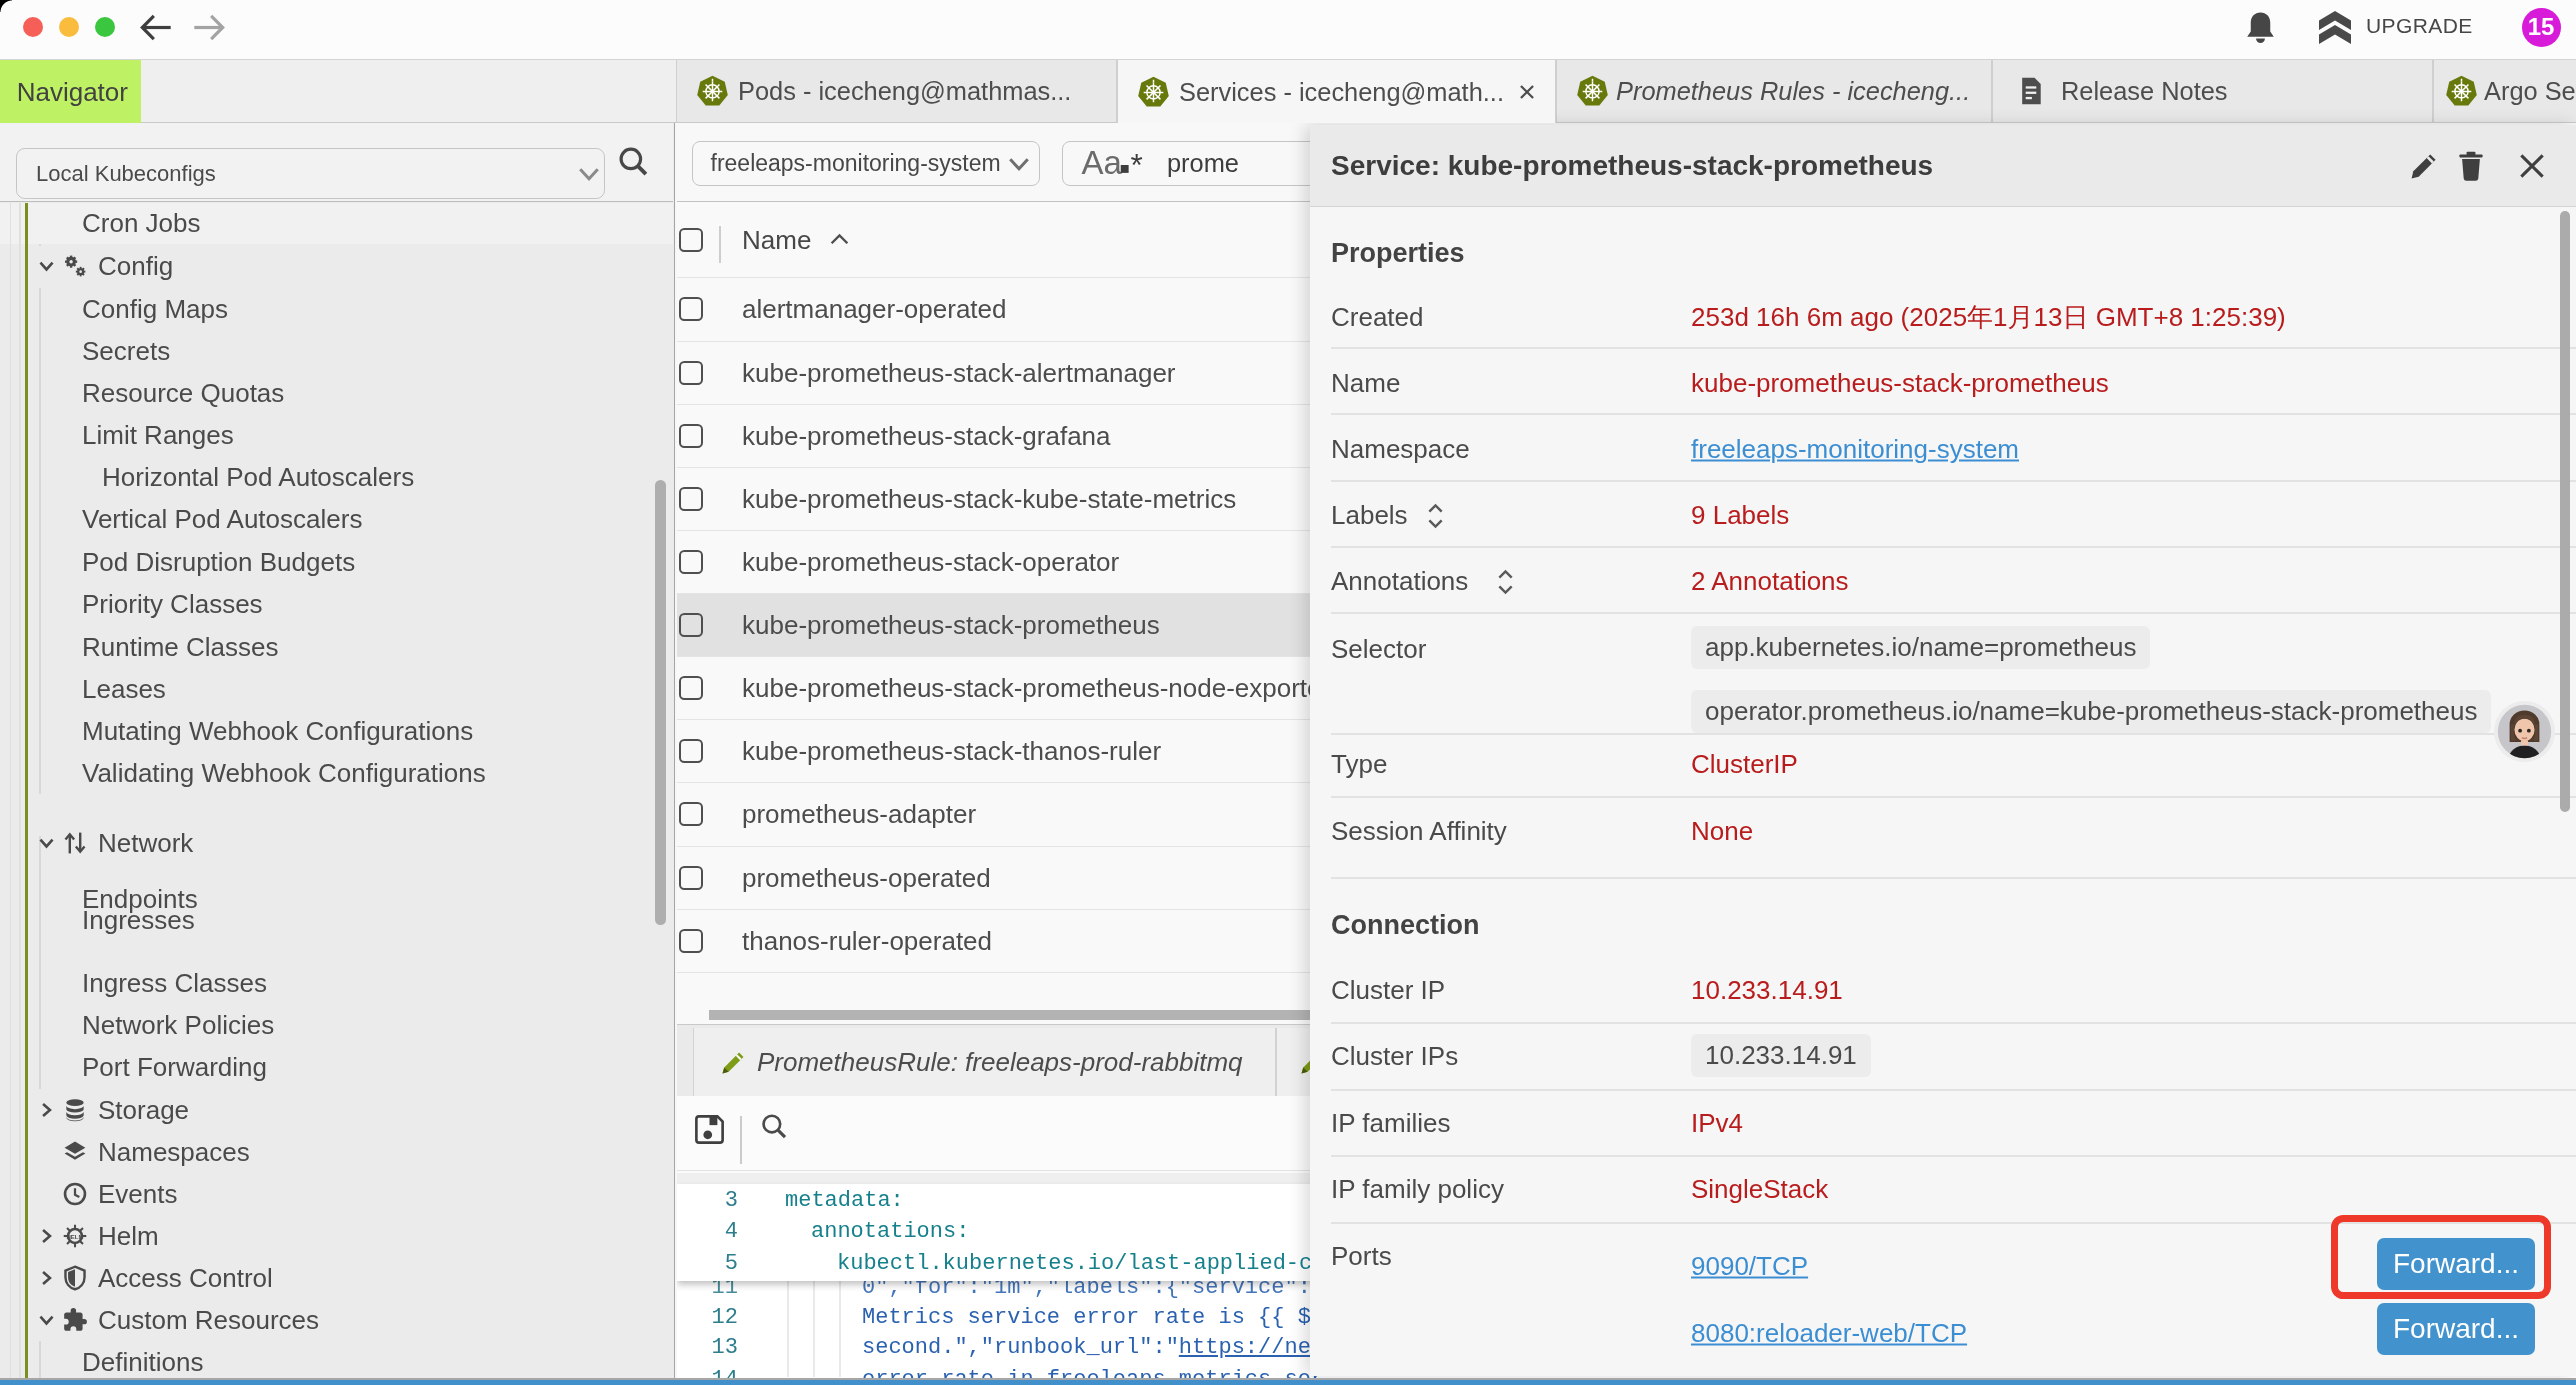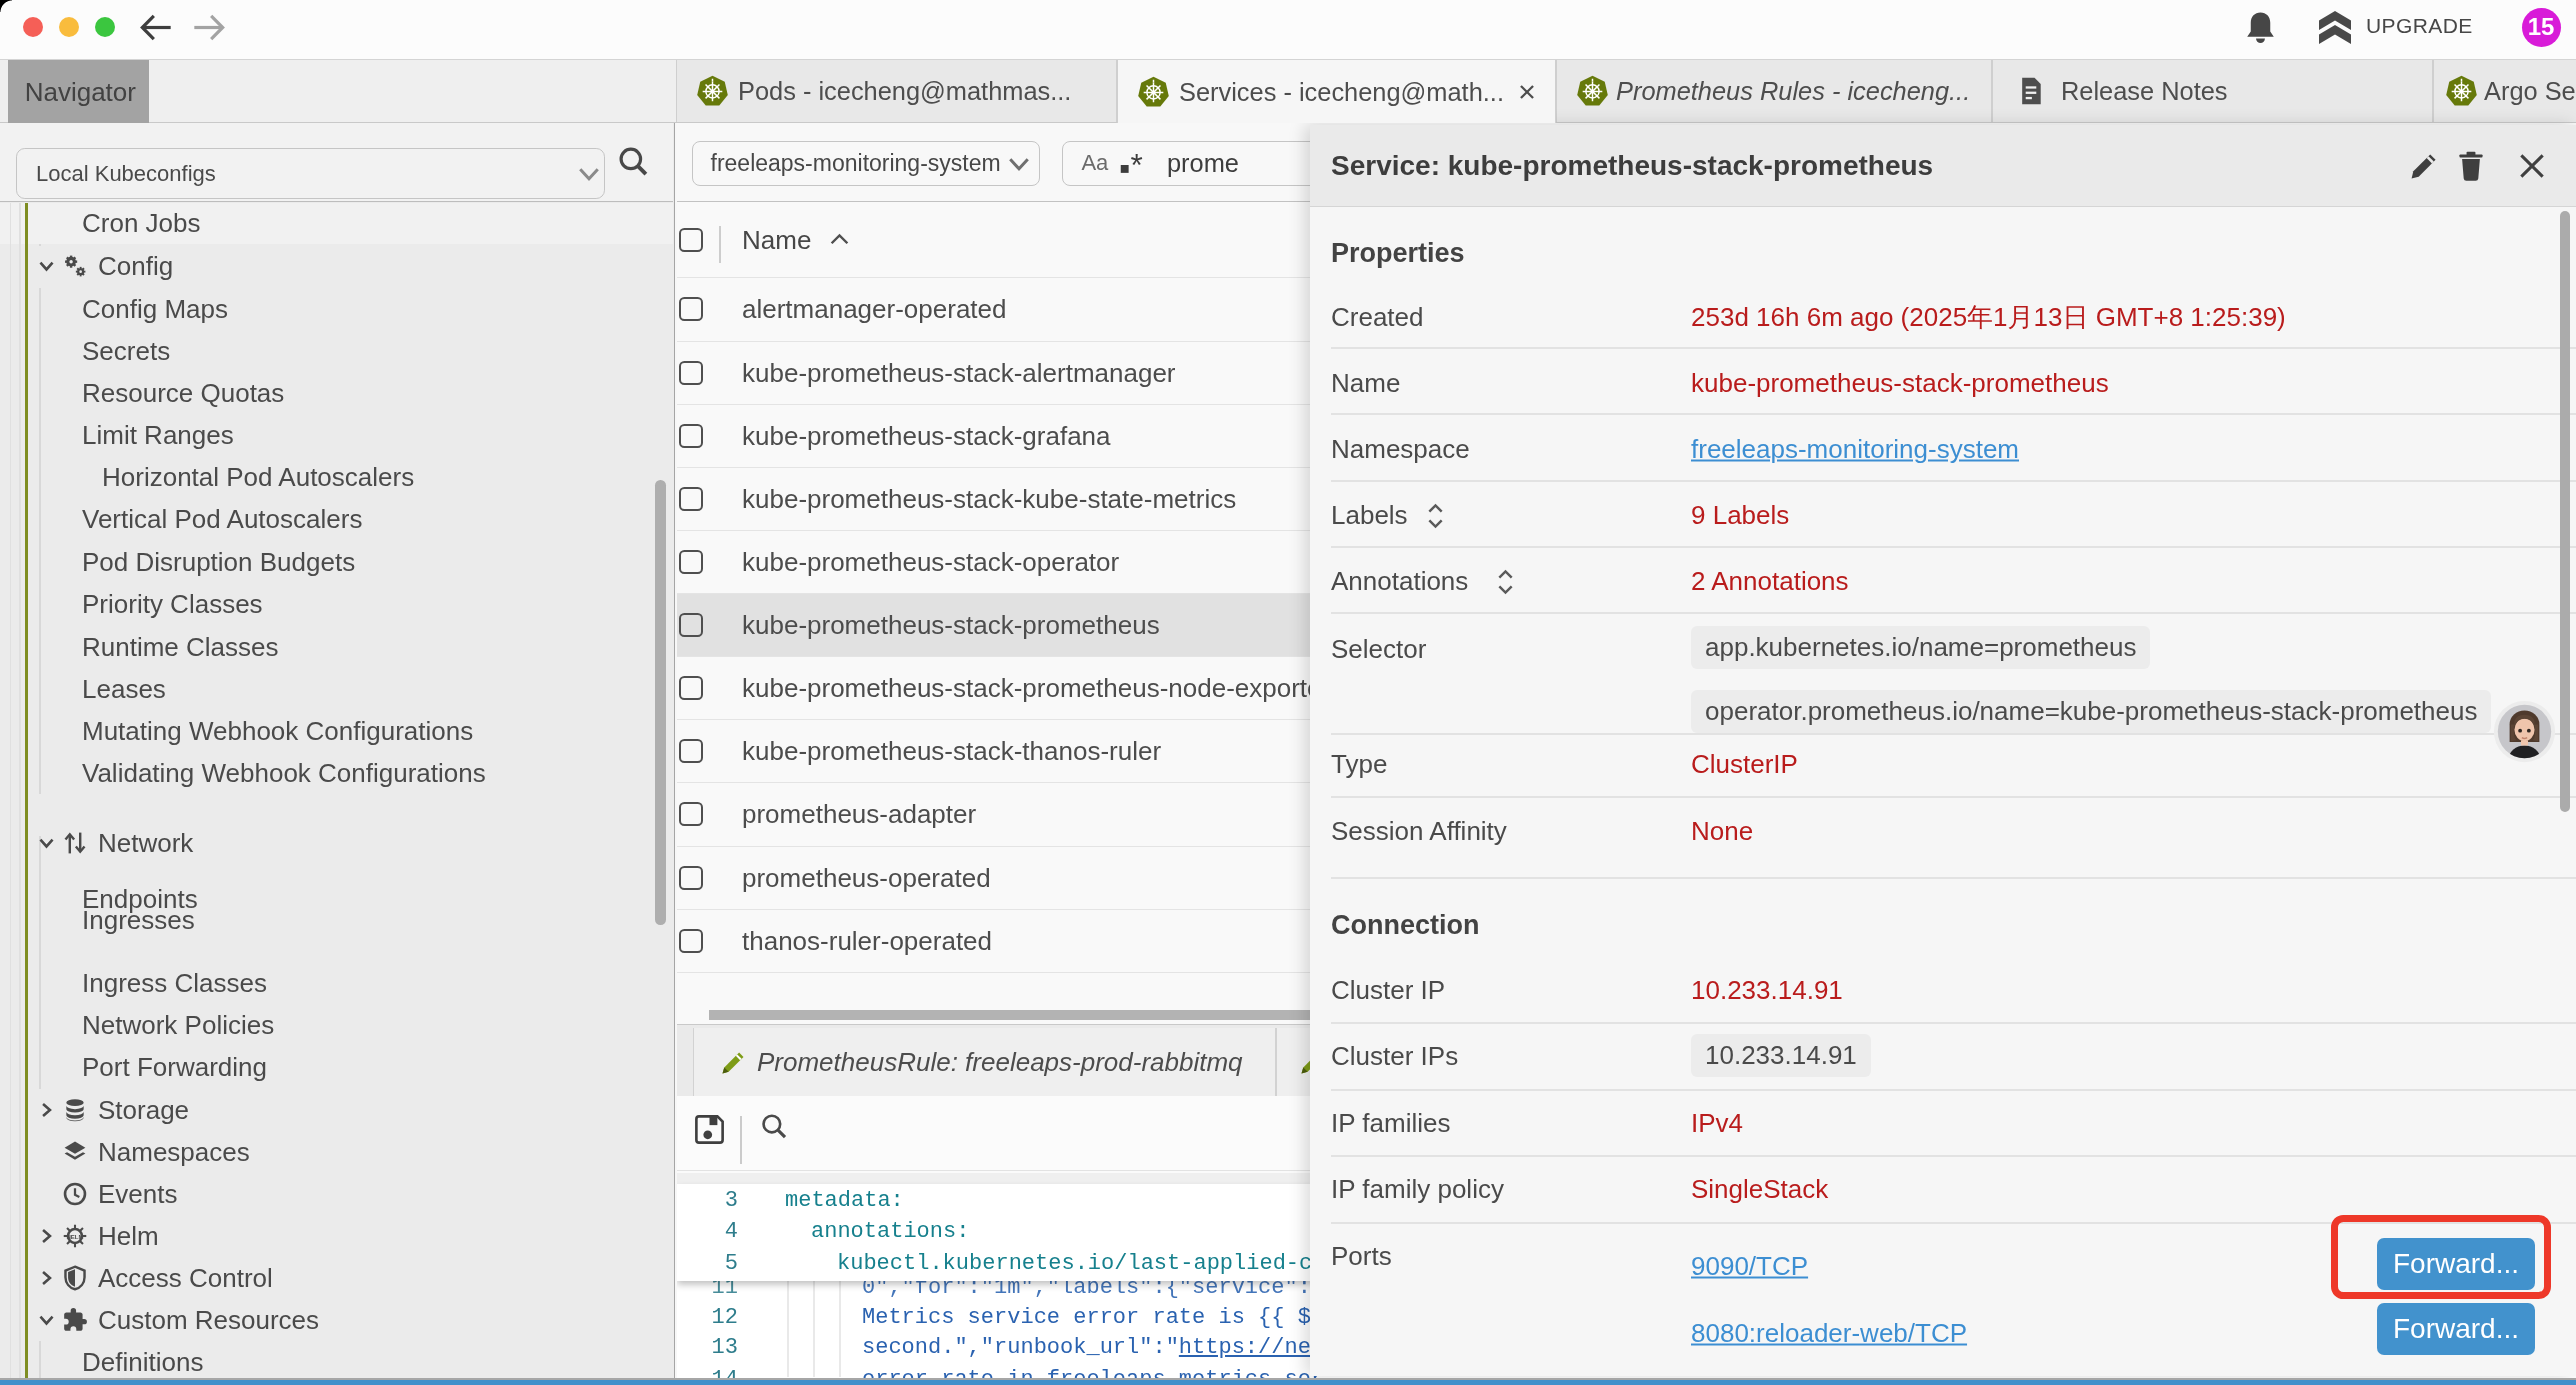--- a/index.html
+++ b/index.html
@@ -9,21 +9,21 @@
 
 
 #topbar { position:absolute; left:0; top:0; width:2576px; height:60px; background:#fcfcfc; border-bottom:1.8px solid #d4d4d4; }
 .tl { position:absolute; top:16.7px; width:20px; height:20px; border-radius:50%; }
 #tl-r { left:23px; background:#f55f57; }
 #tl-y { left:59px; background:#f9bc3d; }
 #tl-g { left:95px; background:#3bc63f; }
 
 
 #tabstrip { position:absolute; left:0; top:60px; width:2576px; height:63px; background:#efefef; border-bottom:0.9px solid #c9c9c9; }
-#navtab { position:absolute; left:8px; top:0; width:141px; height:63px; background:#a3a3a3;padding-left:12px; }
+#navtab { position:absolute; left:0; top:0; width:141px; height:63px; background:#bef264;padding-left:12px; }
 #navtab span { position:absolute; left:16.7px; top:50%; transform:translateY(-50%); font-size:26px; color:#424242; }
 .tab { position:absolute; top:0; height:62px; background:#e8e8e8; border-left:0.9px solid #cfcfcf; border-right:0.9px solid #cfcfcf; }
 .tab .ttl { position:absolute; top:50%; transform:translateY(-50%); font-size:25.4px; color:#4d4d4d; white-space:nowrap; }
 .tab.active { background:#f6f6f6; height:63px; }
 .kicon { position:absolute; top:50%; transform:translateY(-50%); }
 
 
 #sidebar { position:absolute; left:0; top:123px; width:675px; height:1263px; background:#ebebeb; border-right:1.8px solid #a5a5a5; }
 #sidehead { position:absolute; left:0; top:0; width:673px; height:79px; background:#f2f2f2; border-bottom:1.8px solid #bdbdbd; }
 #sideselect { position:absolute; left:16px; top:25.4px; width:589px; height:51px; border:1.8px solid #c5c5c5; border-radius:8.8px; }
@@ -35,21 +35,21 @@
 .trow.parent .txt { left:98px; }
 .ticon { position:absolute; left:62px; top:50%; transform:translateY(-50%); }
 .tchev { position:absolute; left:37px; top:50%; transform:translateY(-50%); }
 
 
 #maintoolbar { position:absolute; left:677px; top:123px; width:1899px; height:79px; background:#f8f8f8; border-bottom:1.8px solid #c2c2c2; }
 .fbox { position:absolute; top:17.5px; height:45px; border:1.8px solid #c5c5c5; border-radius:8px; }
 #nsselect { left:15px; width:348px; }
 #nsselect span { position:absolute; left:17.5px; top:50%; transform:translateY(-50%); font-size:23px; white-space:nowrap; color:#474747; }
 #searchbox { left:385px; width:947px; }
-#searchbox .aa { position:absolute; left:18.4px; top:50%; transform:translateY(-50%); font-size:22px; color:#6b6b6b; }
+#searchbox .aa { position:absolute; left:18.4px; top:50%; transform:translateY(-50%); font-size:33px; color:#6b6b6b; }
 #searchbox .q { position:absolute; left:104px; top:50%; transform:translateY(-50%); font-size:25.4px; color:#3d3d3d; }
 
 
 #table { position:absolute; left:677px; top:202px; width:1899px; height:822px; background:#f9f9f9; }
 .hrow { position:absolute; left:0; top:0; width:100%; height:76px; }
 .hname { position:absolute; left:65px; top:50%; transform:translateY(-50%); font-size:26px; color:#474747; }
 .row { position:absolute; left:0; width:100%; height:63px; border-top:1.8px solid #e4e4e4; }
 .row.sel { background:#e1e1e1; }
 .row .txt { position:absolute; left:65px; top:50%; transform:translateY(-50%); font-size:26px; color:#4c4c4c; white-space:nowrap; }
 .cb { position:absolute; left:1.8px; top:50%; transform:translateY(-50%); width:24px; height:24px; border:2.6px solid #4f4f4f; border-radius:5.3px; }

